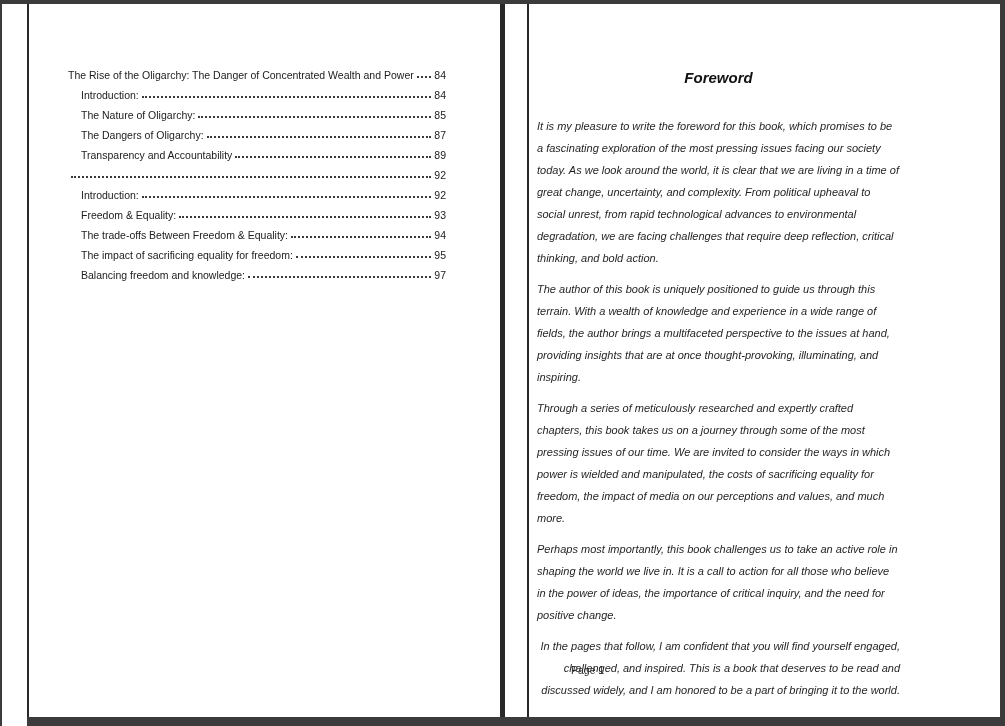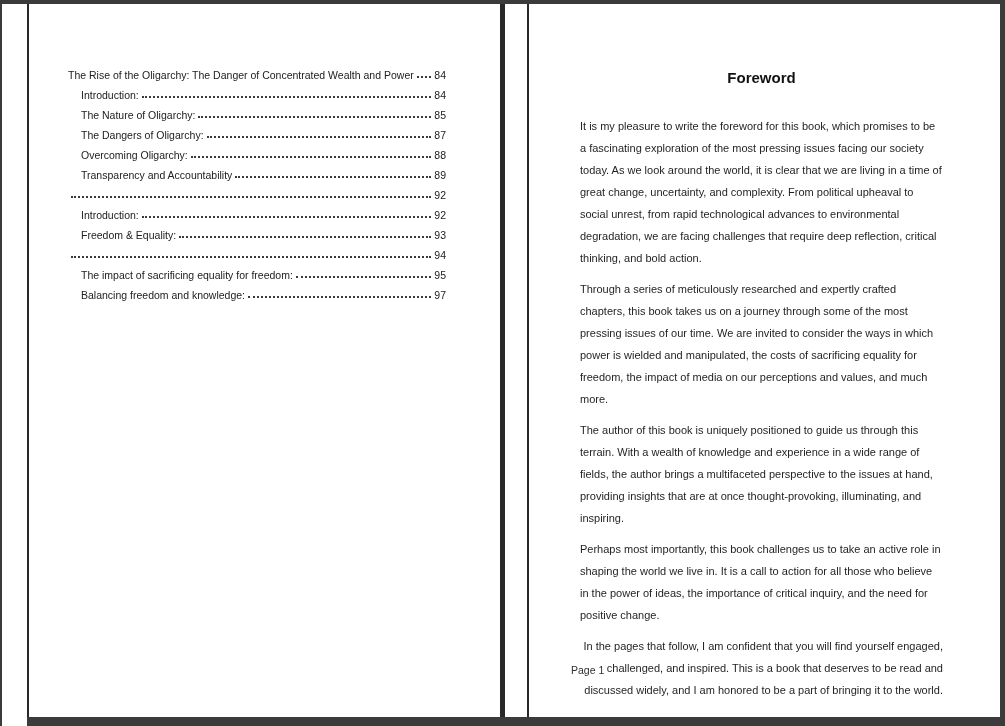--- a/index.html
+++ b/index.html
@@ -38,21 +38,21 @@
   }
   .toc-page-num { flex: 0 0 auto; padding-bottom: 3px; }
 
   .footer {
     position: absolute; top: 664px; font-size: 10.5px; color: #2e2e2e;
   }
   .footer-left { left: 68px; width: 378px; text-align: center; }
   .footer-right { left: 571px; width: 363px; text-align: left; }
 
   
-  .fw-block { position: absolute; left: 580px; top: 69px; width: 363px; color: #1f1f1f; }
+  .fw-block { position: absolute; left: 537px; top: 69px; width: 363px; color: #1f1f1f; font-style: italic; }
   .fw-heading {
     text-align: center; font-size: 15px; font-weight: bold; color: #111111;
     margin-bottom: 29px;
   }
   .fw-para {
     font-size: 11px; line-height: 22px; margin-bottom: 9px; text-align: left;
   }
 </style>
 </head>
 <body>
@@ -82,25 +82,20 @@
         <span class="leader"></span>
         <span class="toc-page-num">85</span>
       </div>
 
       <div class="toc-row level-2">
         <span class="toc-label">The Dangers of Oligarchy:</span>
         <span class="leader"></span>
         <span class="toc-page-num">87</span>
       </div>
 
-      <div class="toc-row level-2">
-        <span class="toc-label">Overcoming Oligarchy:</span>
-        <span class="leader"></span>
-        <span class="toc-page-num">88</span>
-      </div>
 
       <div class="toc-row level-2">
         <span class="toc-label">Transparency and Accountability</span>
         <span class="leader"></span>
         <span class="toc-page-num">89</span>
       </div>
 
 
       <div class="toc-row level-1">
         <span class="toc-label"></span>
@@ -114,20 +109,21 @@
         <span class="toc-page-num">92</span>
       </div>
 
       <div class="toc-row level-2">
         <span class="toc-label">Freedom &amp; Equality:</span>
         <span class="leader"></span>
         <span class="toc-page-num">93</span>
       </div>
 
       <div class="toc-row level-2">
+        <span class="toc-label">The trade-offs Between Freedom &amp; Equality:</span>
         <span class="leader"></span>
         <span class="toc-page-num">94</span>
       </div>
 
       <div class="toc-row level-2">
         <span class="toc-label">The impact of sacrificing equality for freedom:</span>
         <span class="leader"></span>
         <span class="toc-page-num">95</span>
       </div>
 
@@ -137,23 +133,23 @@
         <span class="toc-page-num">97</span>
       </div>
     </div>
 
   <div class="fw-block">
     <div class="fw-heading">Foreword</div>
     <div>
 
         <p class="fw-para">It is my pleasure to write the foreword for this book, which promises to be a fascinating exploration of the most pressing issues facing our society today. As we look around the world, it is clear that we are living in a time of great change, uncertainty, and complexity. From political upheaval to social unrest, from rapid technological advances to environmental degradation, we are facing challenges that require deep reflection, critical thinking, and bold action.</p>
 
+        <p class="fw-para">The author of this book is uniquely positioned to guide us through this terrain. With a wealth of knowledge and experience in a wide range of fields, the author brings a multifaceted perspective to the issues at hand, providing insights that are at once thought-provoking, illuminating, and inspiring.</p>
+
         <p class="fw-para">Through a series of meticulously researched and expertly crafted chapters, this book takes us on a journey through some of the most pressing issues of our time. We are invited to consider the ways in which power is wielded and manipulated, the costs of sacrificing equality for freedom, the impact of media on our perceptions and values, and much more.</p>
-
-        <p class="fw-para">The author of this book is uniquely positioned to guide us through this terrain. With a wealth of knowledge and experience in a wide range of fields, the author brings a multifaceted perspective to the issues at hand, providing insights that are at once thought-provoking, illuminating, and inspiring.</p>
 
         <p class="fw-para">Perhaps most importantly, this book challenges us to take an active role in shaping the world we live in. It is a call to action for all those who believe in the power of ideas, the importance of critical inquiry, and the need for positive change.</p>
 
         <p class="fw-para" style="text-align: right;">In the pages that follow, I am confident that you will find yourself engaged, challenged, and inspired. This is a book that deserves to be read and discussed widely, and I am honored to be a part of bringing it to the world.</p>
       </div>
   </div>
   <div class="footer footer-right">Page 1</div>
 
   <div class="frame-top"></div>
   <div class="frame-bottom"></div>

